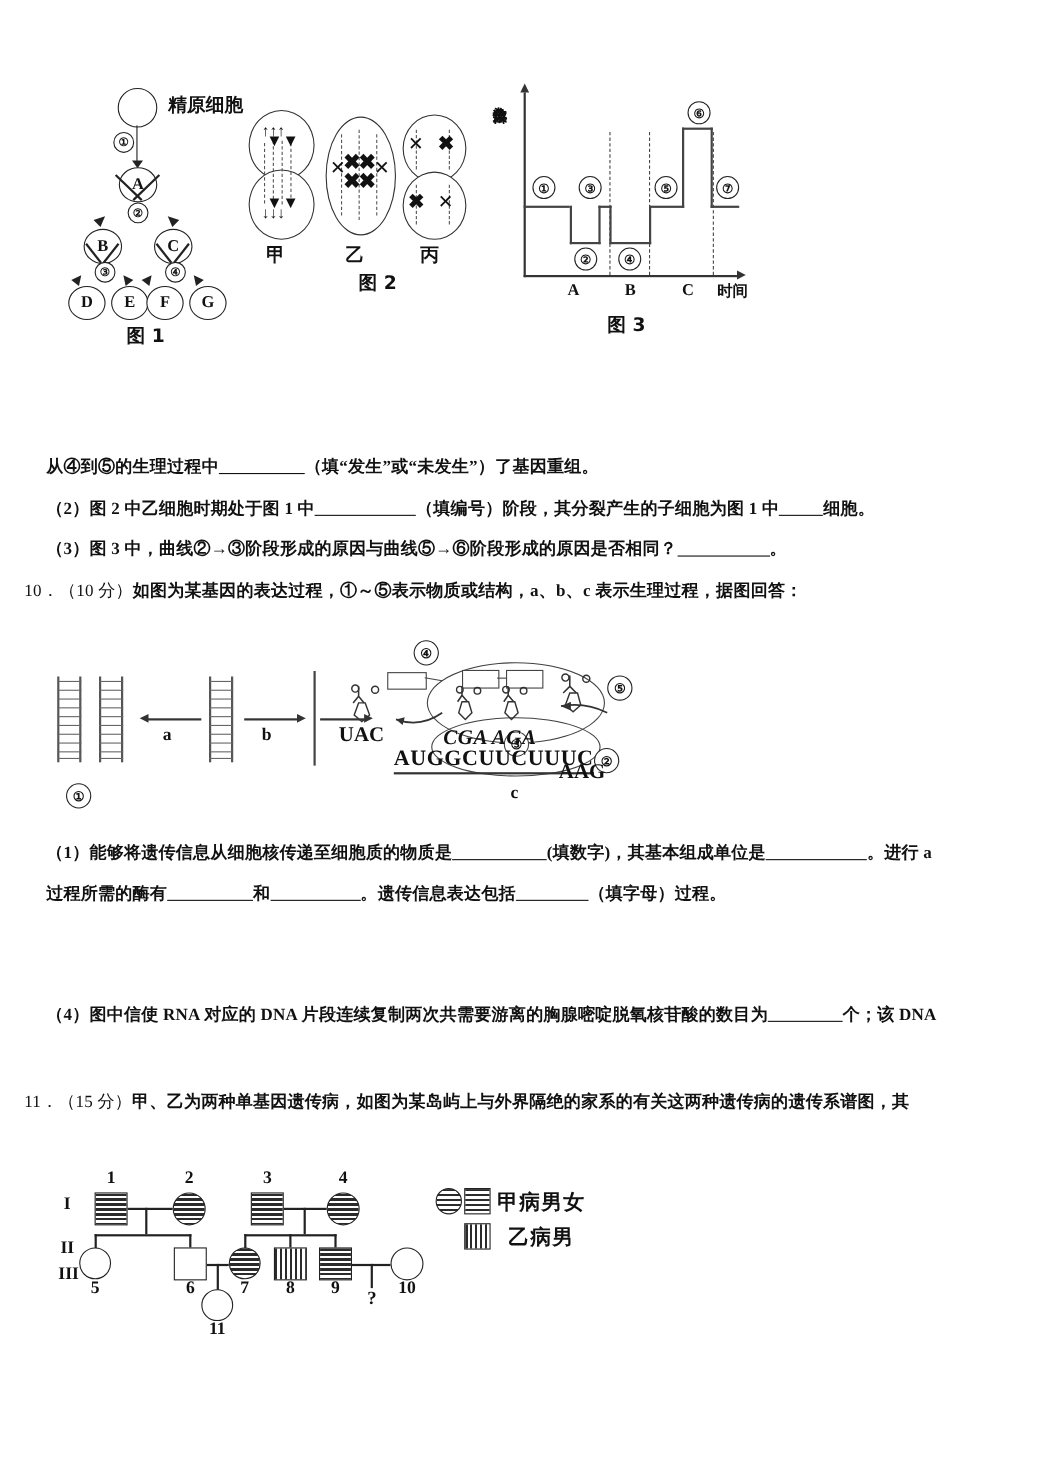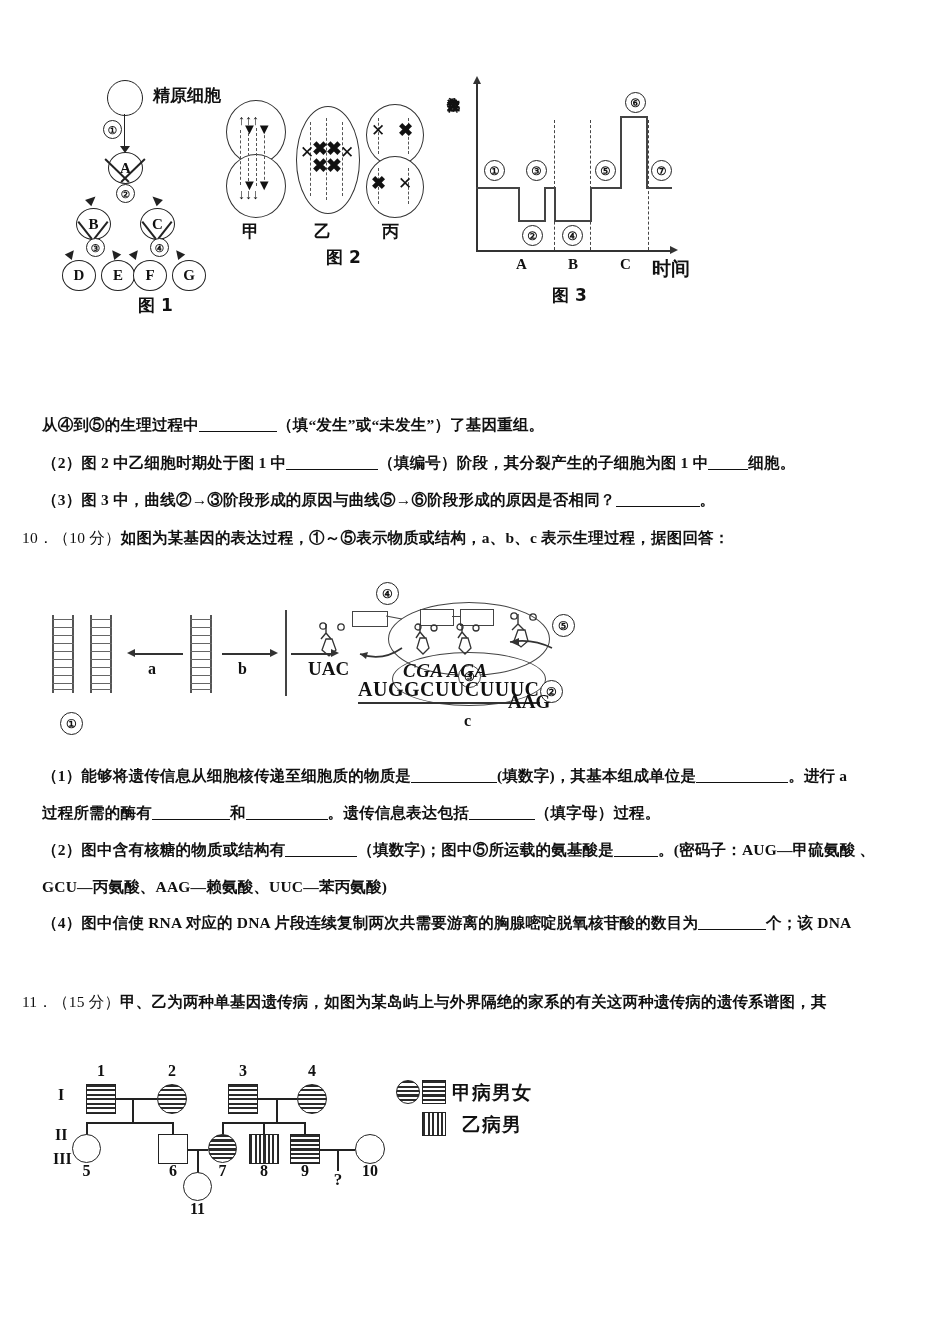--- a/index.html
+++ b/index.html
@@ -116,21 +116,21 @@
       <div class="ln" style="left:83px;top:158px;width:22px;height:1.5px;transform:rotate(-52deg);transform-origin:left center;"></div>
       <div class="circnum" style="left:75px;top:158px;width:17px;height:17px;">④</div>
       <div class="arrowhead" style="left:55px;top:172px;border-left:4px solid transparent;border-right:6px solid transparent;border-top:8px solid #222;border-bottom:none;transform:rotate(-25deg);"></div>
       <div class="arrowhead" style="left:99px;top:172px;border-left:6px solid transparent;border-right:4px solid transparent;border-top:8px solid #222;border-bottom:none;transform:rotate(25deg);"></div>
 
       <div class="node" style="left:-13px;top:180px;width:32px;height:29px;">D</div>
       <div class="node" style="left:26px;top:180px;width:32px;height:29px;">E</div>
       <div class="node" style="left:58px;top:180px;width:32px;height:29px;">F</div>
       <div class="node" style="left:97px;top:180px;width:32px;height:29px;">G</div>
 
-      <div class="lbl-cn" style="left:40px;top:214px;font-size:17px;margin-left:23px;">图 1</div>
+      <div class="lbl-cn" style="left:40px;top:214px;font-size:17px;">图 1</div>
     </div>
 
     <div id="fig2">
 
       <div class="cellwrap" style="left:0px;top:16px;width:66px;height:118px;">
         <div class="ovl" style="left:4px;top:0px;width:58px;height:62px;"></div>
         <div class="ovl" style="left:4px;top:54px;width:58px;height:62px;"></div>
         <div class="dash" style="left:18px;top:30px;height:55px;"></div>
         <div class="dash" style="left:26px;top:28px;height:58px;"></div>
         <div class="dash" style="left:34px;top:28px;height:58px;"></div>
@@ -203,21 +203,21 @@
       <div class="circnum" style="left:82px;top:153px;width:19px;height:19px;font-size:11.5px;">②</div>
       <div class="circnum" style="left:86px;top:88px;width:19px;height:19px;font-size:11.5px;">③</div>
       <div class="circnum" style="left:122px;top:153px;width:19px;height:19px;font-size:11.5px;">④</div>
       <div class="circnum" style="left:155px;top:88px;width:19px;height:19px;font-size:11.5px;">⑤</div>
       <div class="circnum" style="left:185px;top:20px;width:19px;height:19px;font-size:11.5px;">⑥</div>
       <div class="circnum" style="left:211px;top:88px;width:19px;height:19px;font-size:11.5px;">⑦</div>
 
       <div class="xt" style="left:76px;top:184px;">A</div>
       <div class="xt" style="left:128px;top:184px;">B</div>
       <div class="xt" style="left:180px;top:184px;">C</div>
-      <div class="lbl-cn" style="left:212px;top:184px;font-size:19px;">时间</div>
+      <div class="lbl-cn" style="left:212px;top:184px;font-size:14px;">时间</div>
 
       <div class="lbl-cn" style="left:112px;top:212px;font-size:17px;">图 3</div>
     </div>
   </div>
 
   <div class="qline" style="position:absolute;left:42px;top:417px;text-align:right;">
     <span>从④到⑤的生理过程中</span><span class="blank" style="width:78px;"></span><span>（填“发生”或“未发生”）了基因重组。</span>
   </div>
   <div class="qline" style="position:absolute;left:42px;top:455px;">
     <span>（2）图 2 中乙细胞时期处于图 1 中</span><span class="blank" style="width:92px;"></span><span>（填编号）阶段，其分裂产生的子细胞为图 1 中</span><span class="blank" style="width:40px;"></span><span>细胞。</span>
@@ -348,24 +348,20 @@
 
     <div class="mono-seq" style="left:464px;top:152px;font-size:16px;">c</div>
   </div>
 
   <div class="qline" style="position:absolute;left:42px;top:768px;">
     <span>（1）能够将遗传信息从细胞核传递至细胞质的物质是</span><span class="blank" style="width:86px;"></span><span>(填数字)，其基本组成单位是</span><span class="blank" style="width:92px;"></span><span>。进行 a</span>
   </div>
   <div class="qline" style="position:absolute;left:42px;top:805px;">
     <span>过程所需的酶有</span><span class="blank" style="width:78px;"></span><span>和</span><span class="blank" style="width:82px;"></span><span>。遗传信息表达包括</span><span class="blank" style="width:66px;"></span><span>（填字母）过程。</span>
   </div>
-  <div class="qline" style="position:absolute;left:42px;top:842px;">
-    <span>（2）图中含有核糖的物质或结构有</span><span class="blank" style="width:72px;"></span><span>（填数字)；图中⑤所运载的氨基酸是</span><span class="blank" style="width:44px;"></span><span>。(密码子：AUG—甲硫氨酸 、</span>
-  </div>
-  <div class="qline" style="position:absolute;left:42px;top:879px;">GCU—丙氨酸、AAG—赖氨酸、UUC—苯丙氨酸)</div>
   <div class="qline" style="position:absolute;left:42px;top:915px;">
     <span>（4）图中信使 RNA 对应的 DNA 片段连续复制两次共需要游离的胸腺嘧啶脱氧核苷酸的数目为</span><span class="blank" style="width:68px;"></span><span>个；该 DNA</span>
   </div>
 
   <div class="qline" style="position:absolute;left:22px;top:994px;">
     <span style="font-weight:normal;">11．</span><span style="font-weight:normal;">（15 分）</span><span>甲、乙为两种单基因遗传病，如图为某岛屿上与外界隔绝的家系的有关这两种遗传病的遗传系谱图，其</span>
   </div>
 
   <div id="fig11">
 

